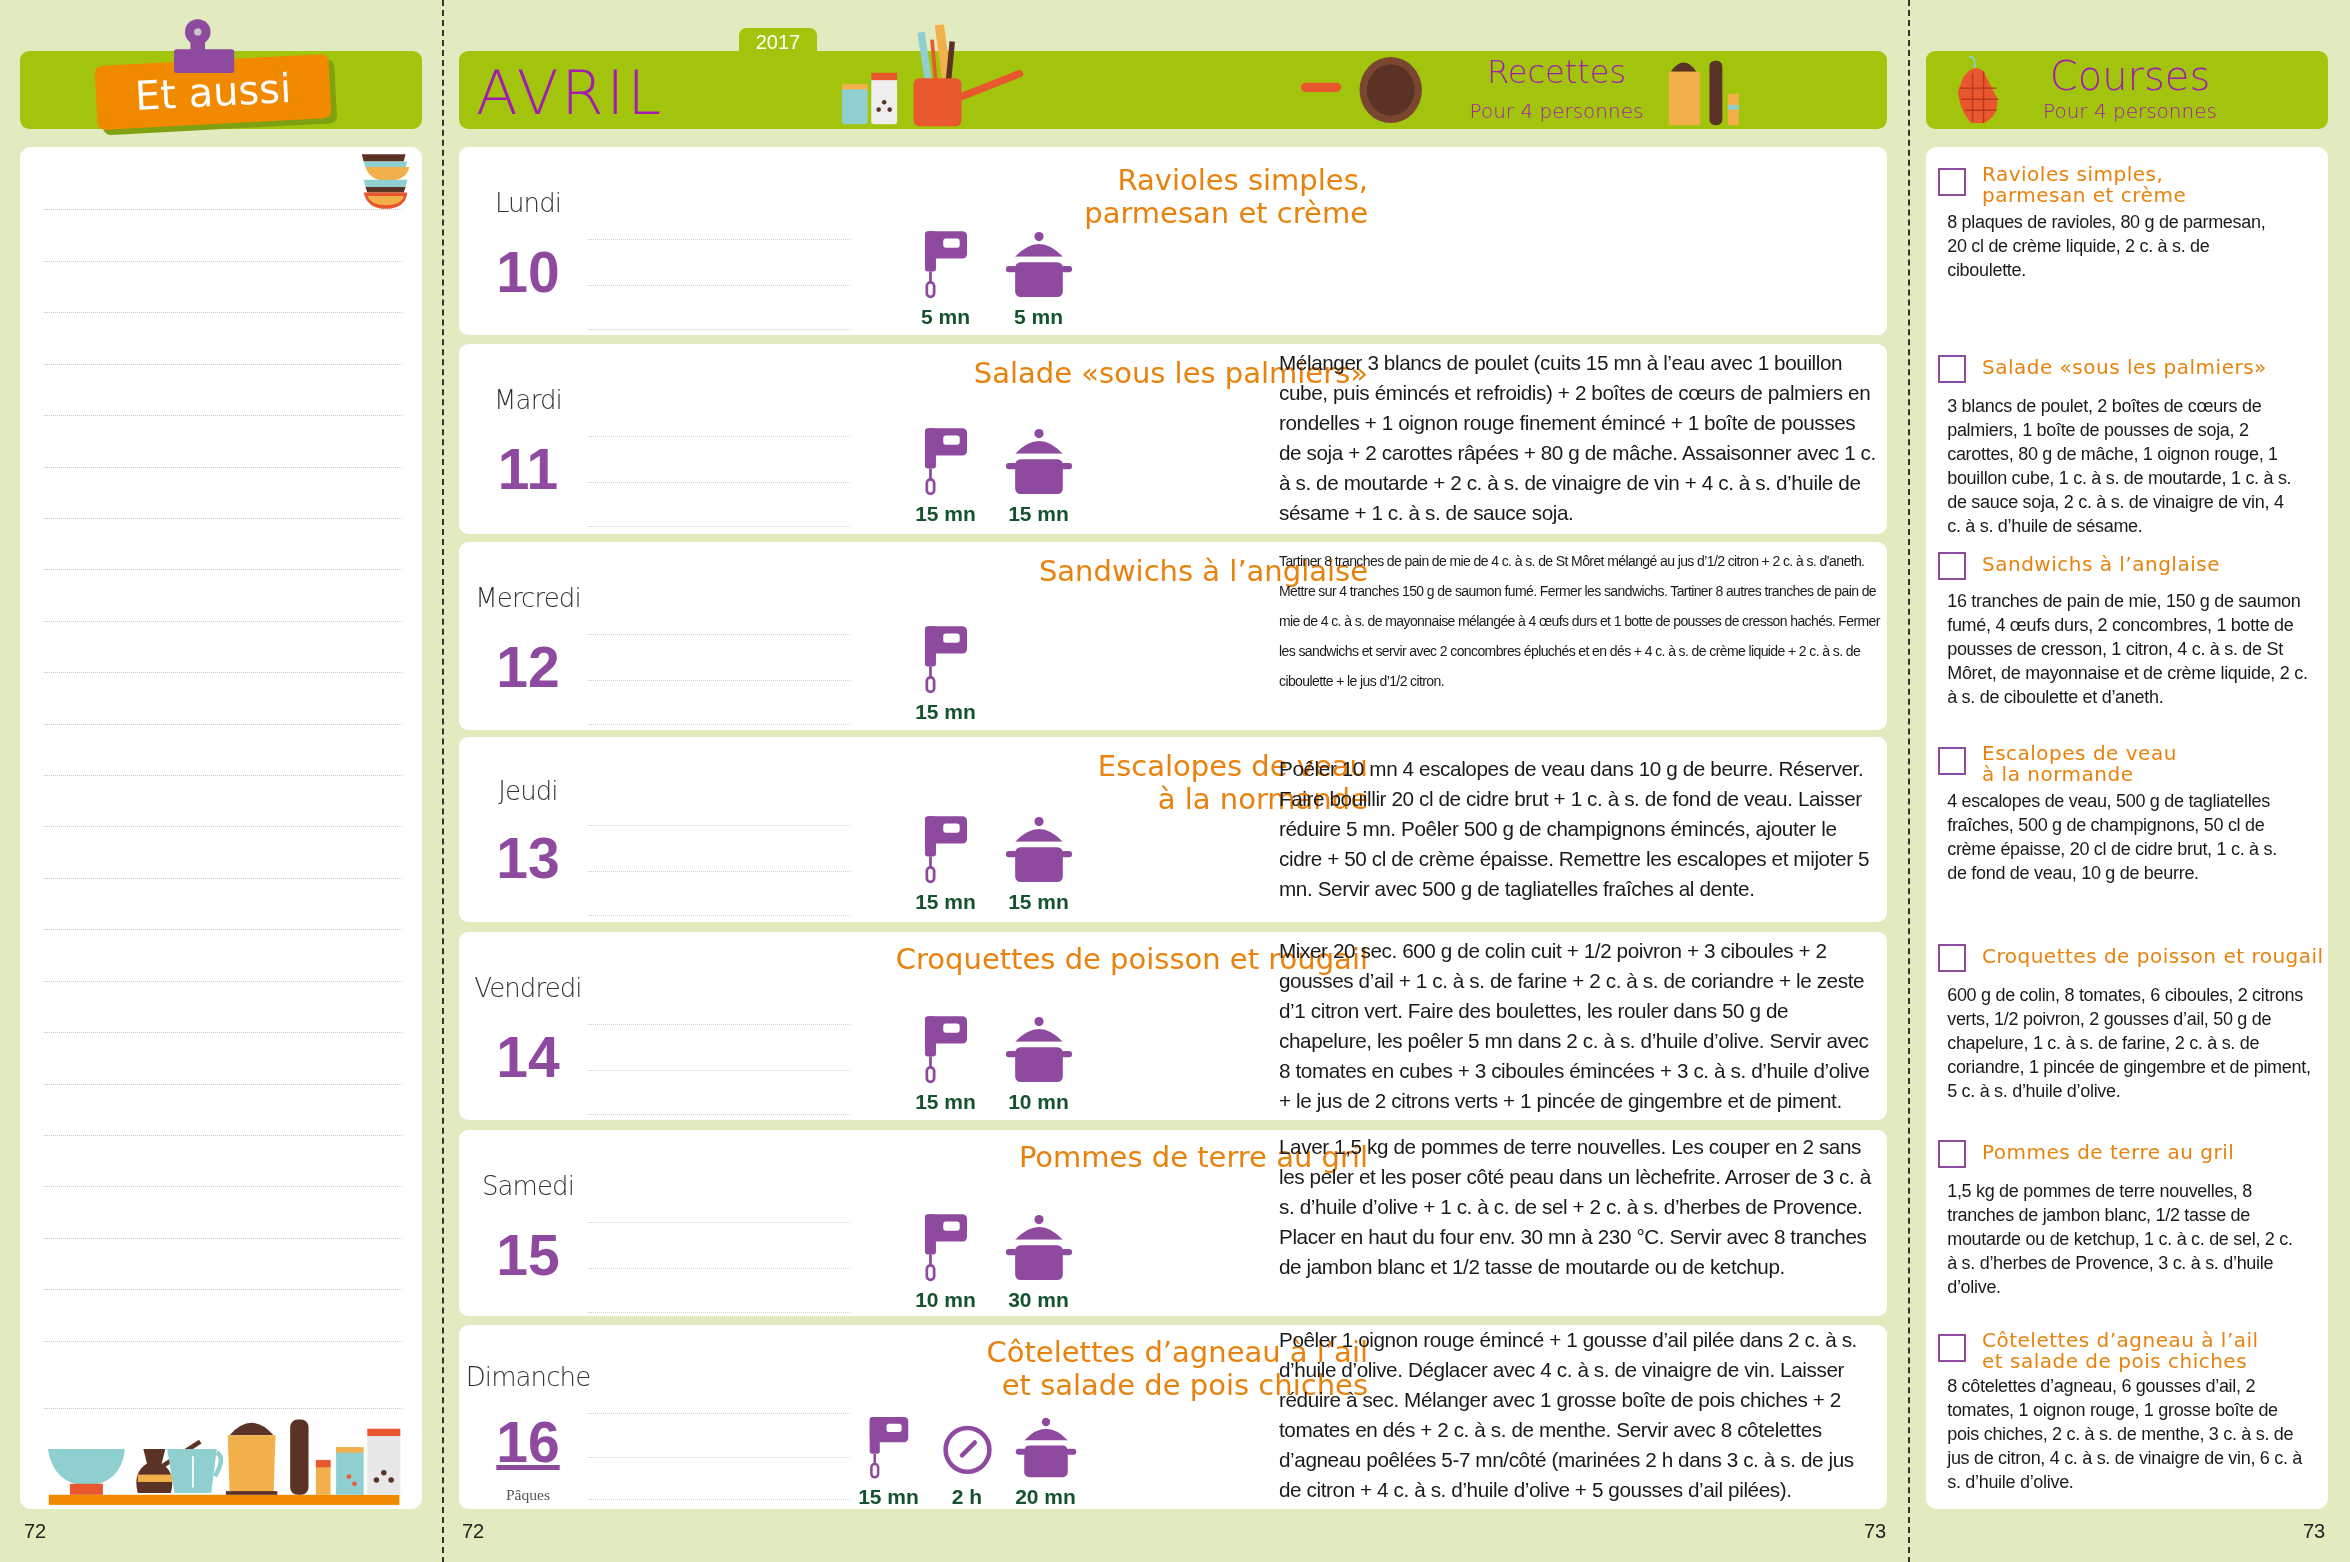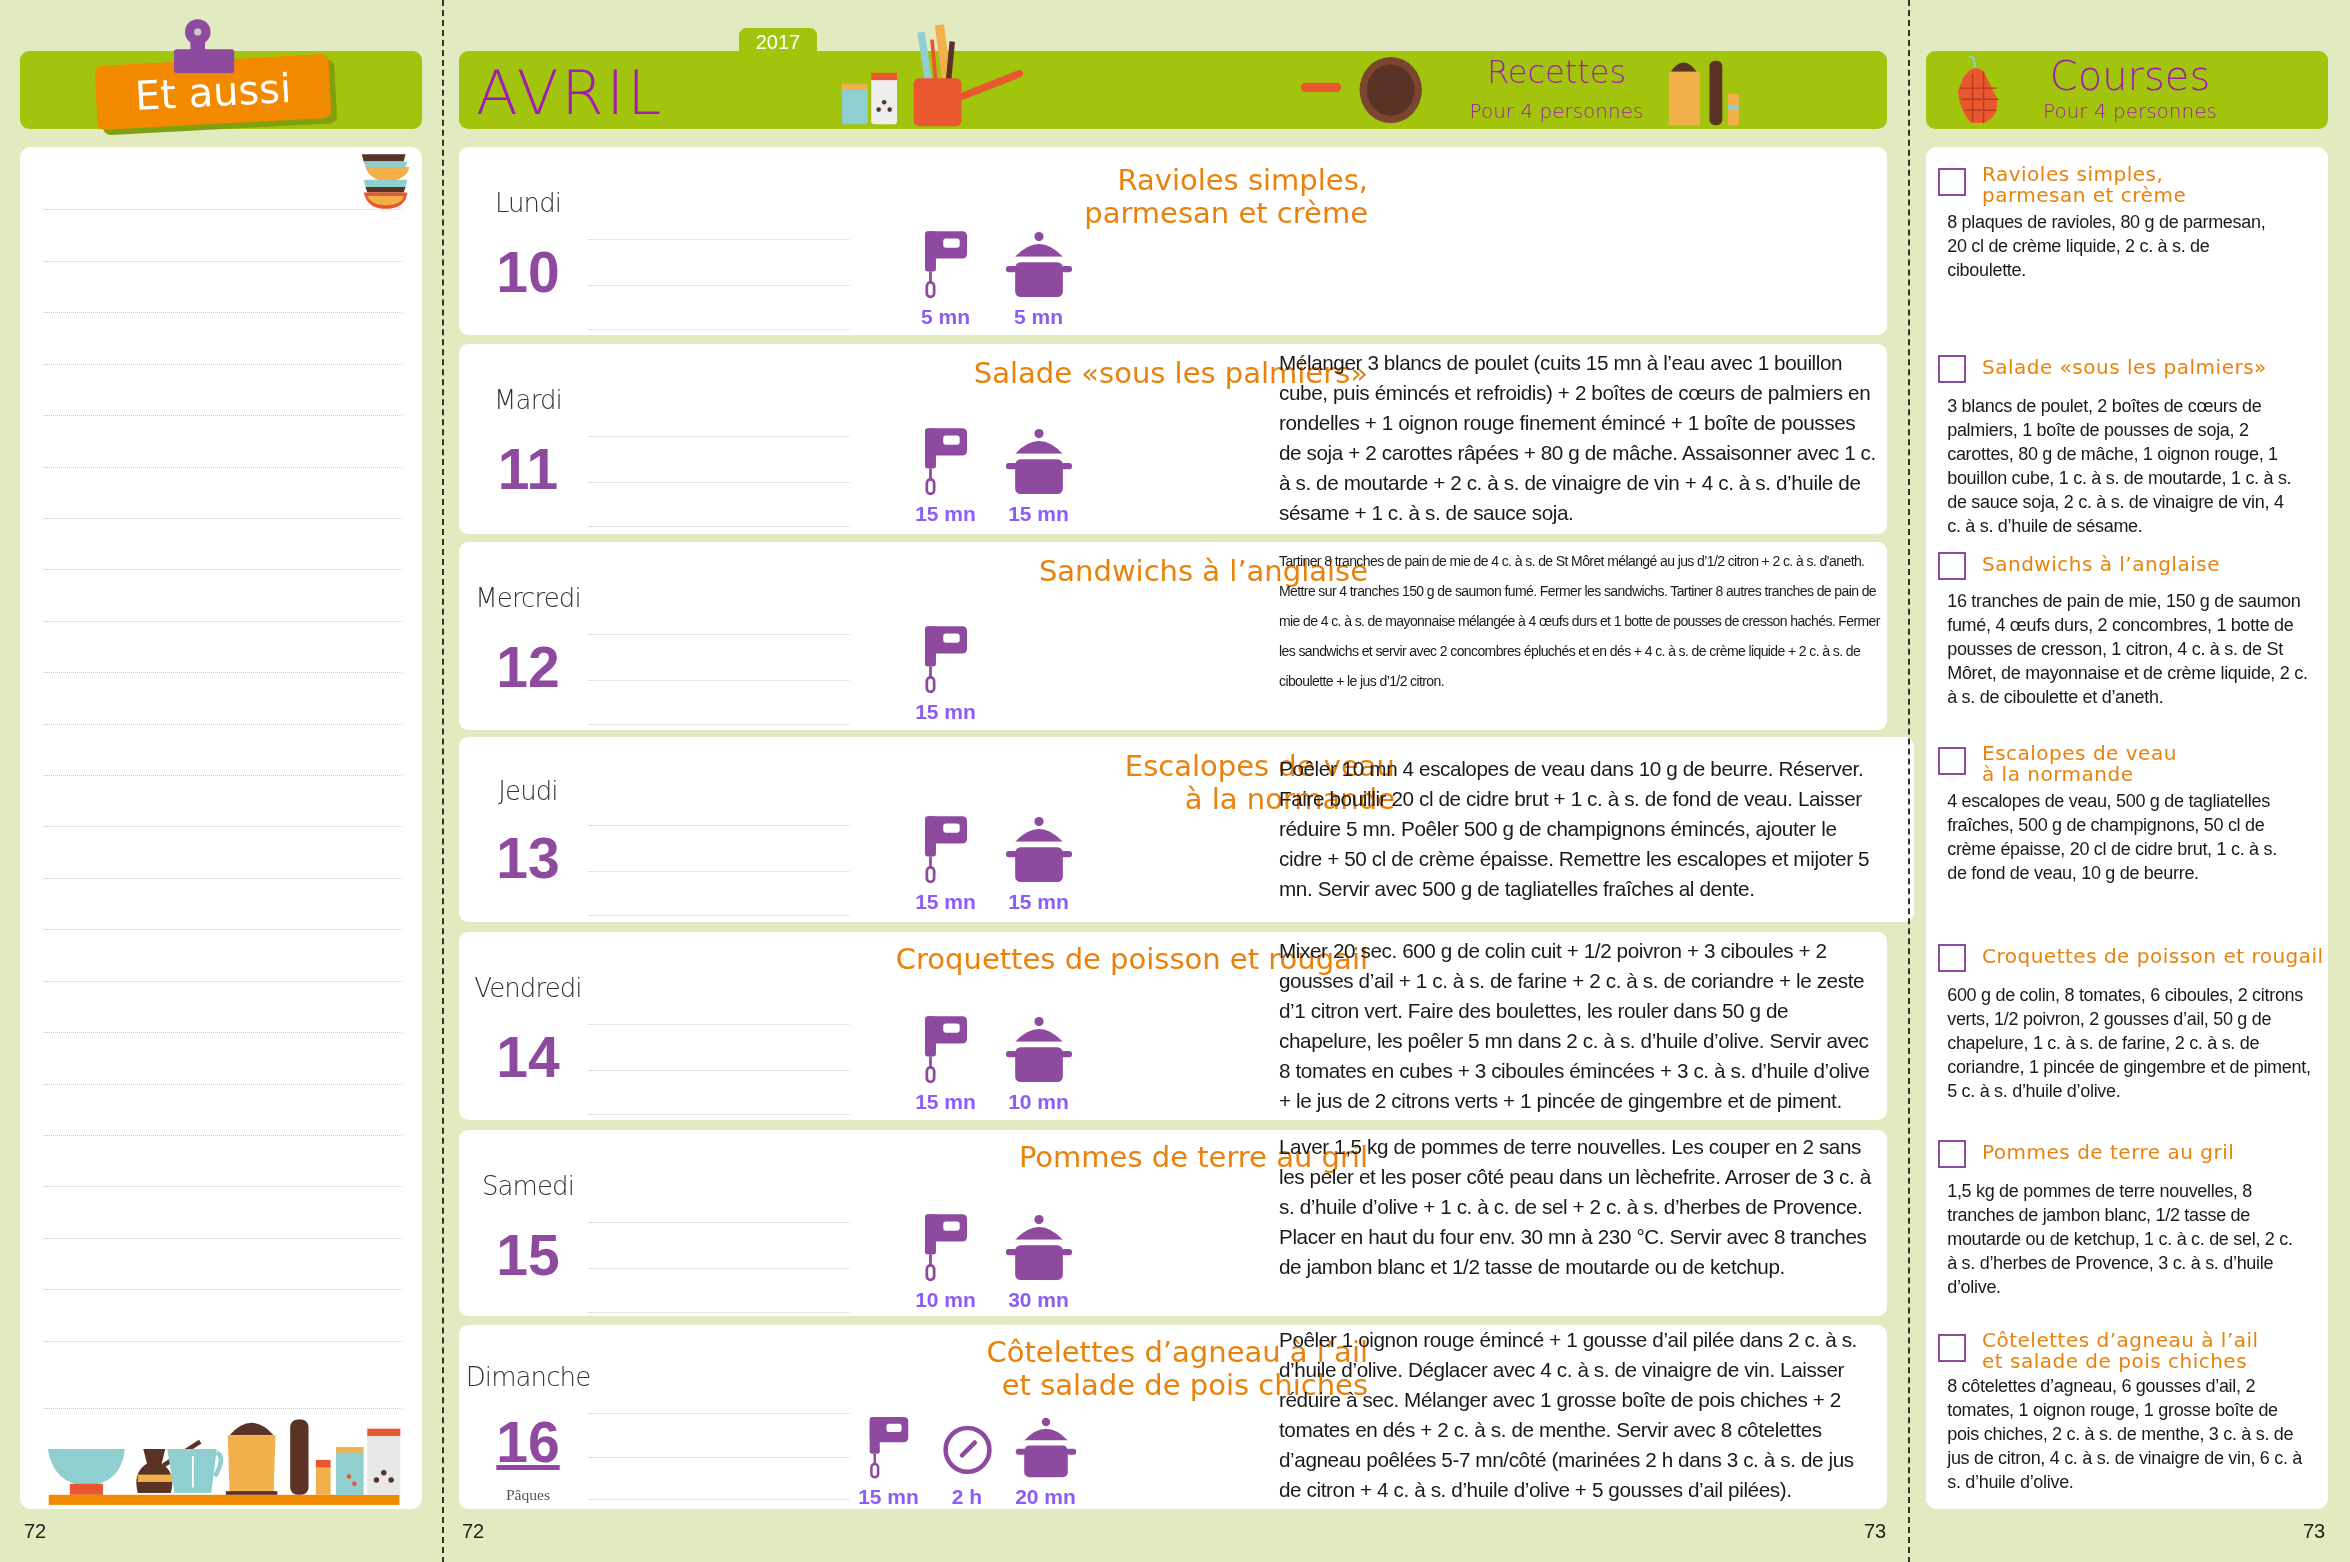--- a/index.html
+++ b/index.html
@@ -20,21 +20,21 @@
   
   .row{position:absolute;left:459px;width:1428px;background:#fff;border-radius:9.2px;}
   .day-name{position:absolute;left:0;width:138px;text-align:center;font-size:26px;color:#333;font-family:"DejaVu Sans",sans-serif;font-weight:200;letter-spacing:-0.9px;}
   .day-num{position:absolute;left:0;width:138px;text-align:center;font-size:57px;font-weight:bold;color:#8e4a9e;}
   .day-note{position:absolute;left:0;width:138px;text-align:center;font-size:15.6px;color:#555;}
   .note-line{position:absolute;left:129px;width:262px;border-top:1.8px dotted #cfcfcf;}
   .rtitle{position:absolute;right:519px;width:643px;text-align:right;color:#e8820c;font-size:29px;line-height:33px;font-family:"DejaVu Sans",sans-serif;}
   .icons{position:absolute;display:flex;gap:20px;}
   .icon-col{display:flex;flex-direction:column;align-items:center;width:73px;}
   .icon-col svg{display:block;}
-  .time{font-weight:bold;font-size:21px;color:#8b5cf6;margin-top:5.5px;font-family:"Liberation Sans",sans-serif;}
+  .time{font-weight:bold;font-size:21px;color:#14532d;margin-top:5.5px;font-family:"Liberation Sans",sans-serif;}
   .rtext{position:absolute;left:820px;width:601px;font-size:20.7px;line-height:30px;color:#1a1a1a;font-family:"Liberation Sans Narrow","Liberation Sans",sans-serif;letter-spacing:-0.4px;}
   .rtext.tight{font-size:14px;letter-spacing:-0.6px;}
   
   .c-item{position:absolute;left:1938px;width:386px;}
   .c-box{position:absolute;left:0;top:0;width:27.5px;height:27.5px;border:2.8px solid #8e4a9e;box-sizing:border-box;}
   .c-title{position:absolute;left:44px;top:-3.7px;color:#e8820c;font-size:20px;line-height:21px;font-family:"DejaVu Sans",sans-serif;letter-spacing:0.5px;}
   .c-text{position:absolute;left:9.2px;font-size:18px;line-height:24px;color:#1a1a1a;letter-spacing:-0.3px;}
 </style>
 </head>
 <body>
@@ -235,21 +235,21 @@
           <rect x="20" y="8" width="18" height="10" rx="3" fill="#fff"></rect>
           <line x1="6" y1="44" x2="6" y2="56" stroke="#8e4a9e" stroke-width="3"></line>
           <rect x="2" y="56" width="8" height="16" rx="4" fill="none" stroke="#8e4a9e" stroke-width="3"></rect>
         </svg>
       <div class="time">15 mn</div>
     </div>
   </div>
   <div class="rtext tight" style="top:3.7px;">Tartiner 8 tranches de pain de mie de 4 c. à s. de St Môret mélangé au jus d’1/2 citron + 2 c. à s. d’aneth. Mettre sur 4 tranches 150 g de saumon fumé. Fermer les sandwichs. Tartiner 8 autres tranches de pain de mie de 4 c. à s. de mayonnaise mélangée à 4 œufs durs et 1 botte de pousses de cresson hachés. Fermer les sandwichs et servir avec 2 concombres épluchés et en dés + 4 c. à s. de crème liquide + 2 c. à s. de ciboulette + le jus d’1/2 citron.</div>
 </div>
 
-<div class="row" style="top:737px;height:185px;padding-left:27px;">
+<div class="row" style="top:737px;height:185px;">
   <div class="day-name" style="top:39px;">Jeudi</div>
   <div class="day-num" style="top:88px;">13</div>
   <div class="note-line" style="top:88px;"></div>
   <div class="note-line" style="top:134px;"></div>
   <div class="note-line" style="top:178px;"></div>
   <div class="rtitle" style="top:13px;">
     <div>Escalopes de veau</div>
     <div>à la normande</div>
   </div>
   <div class="icons" style="left:450px;top:79px;">

